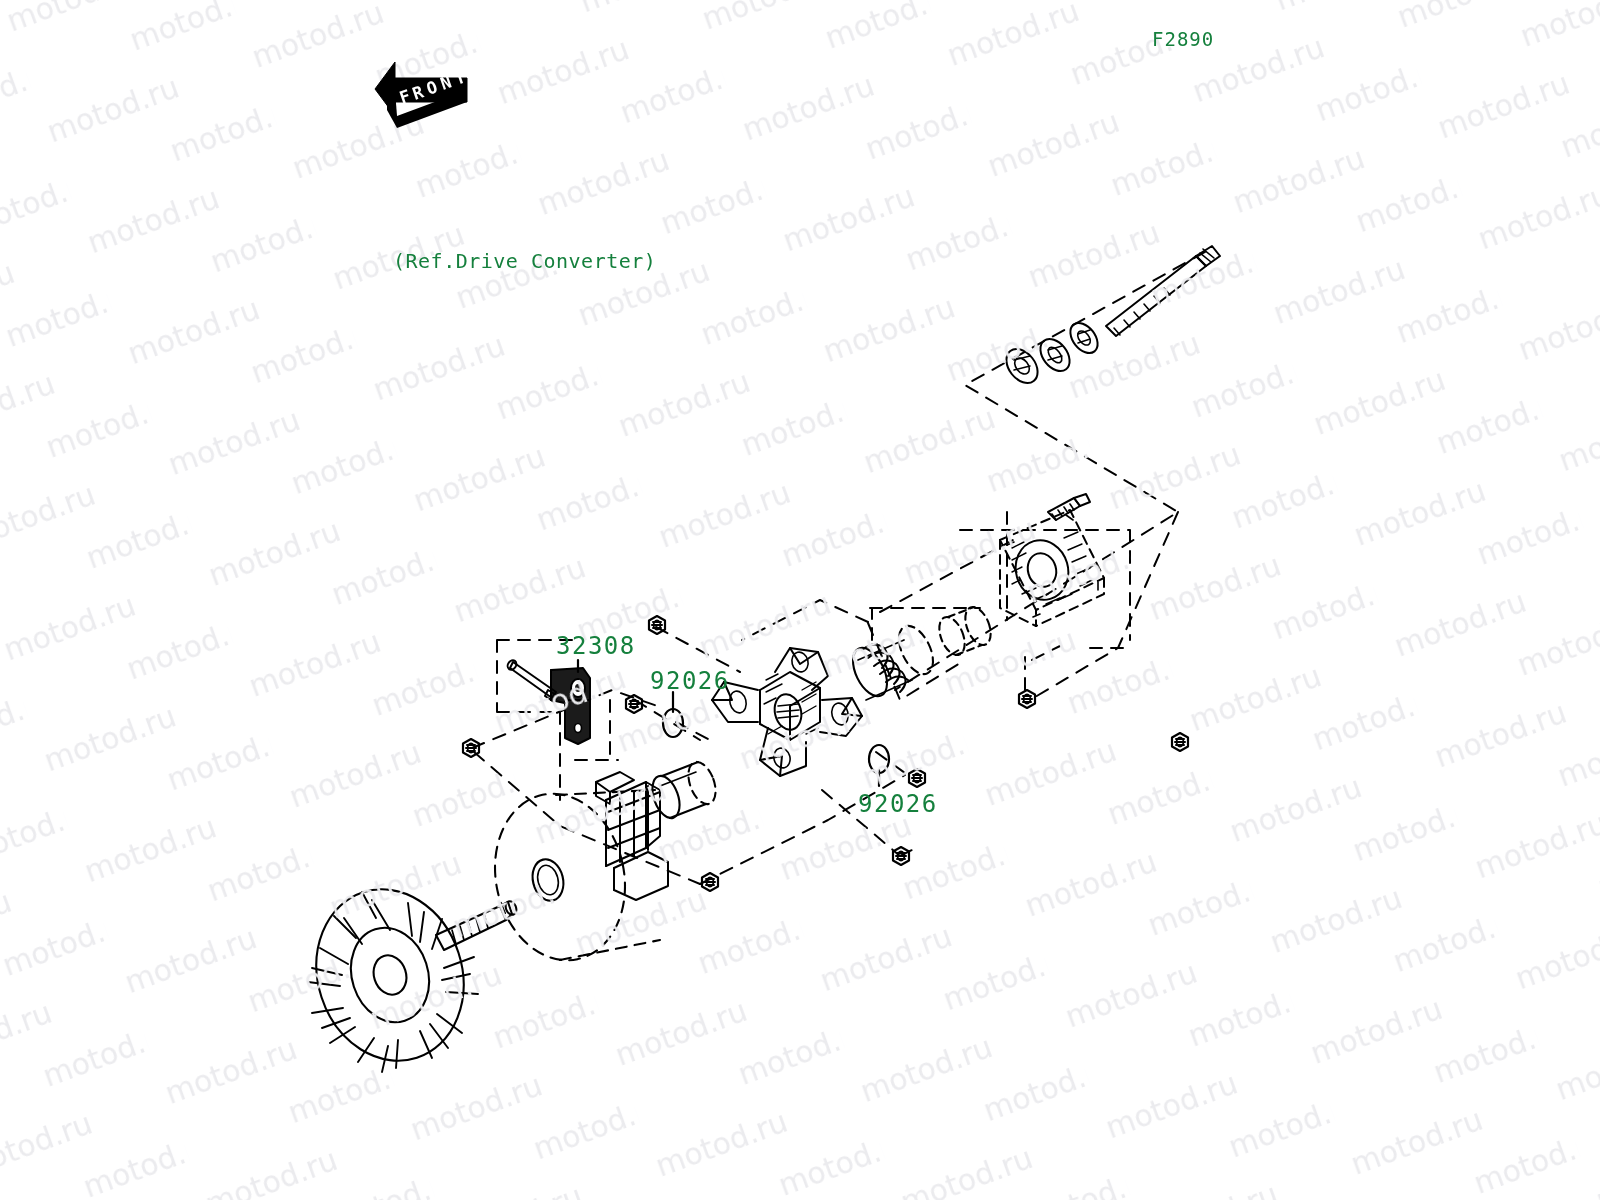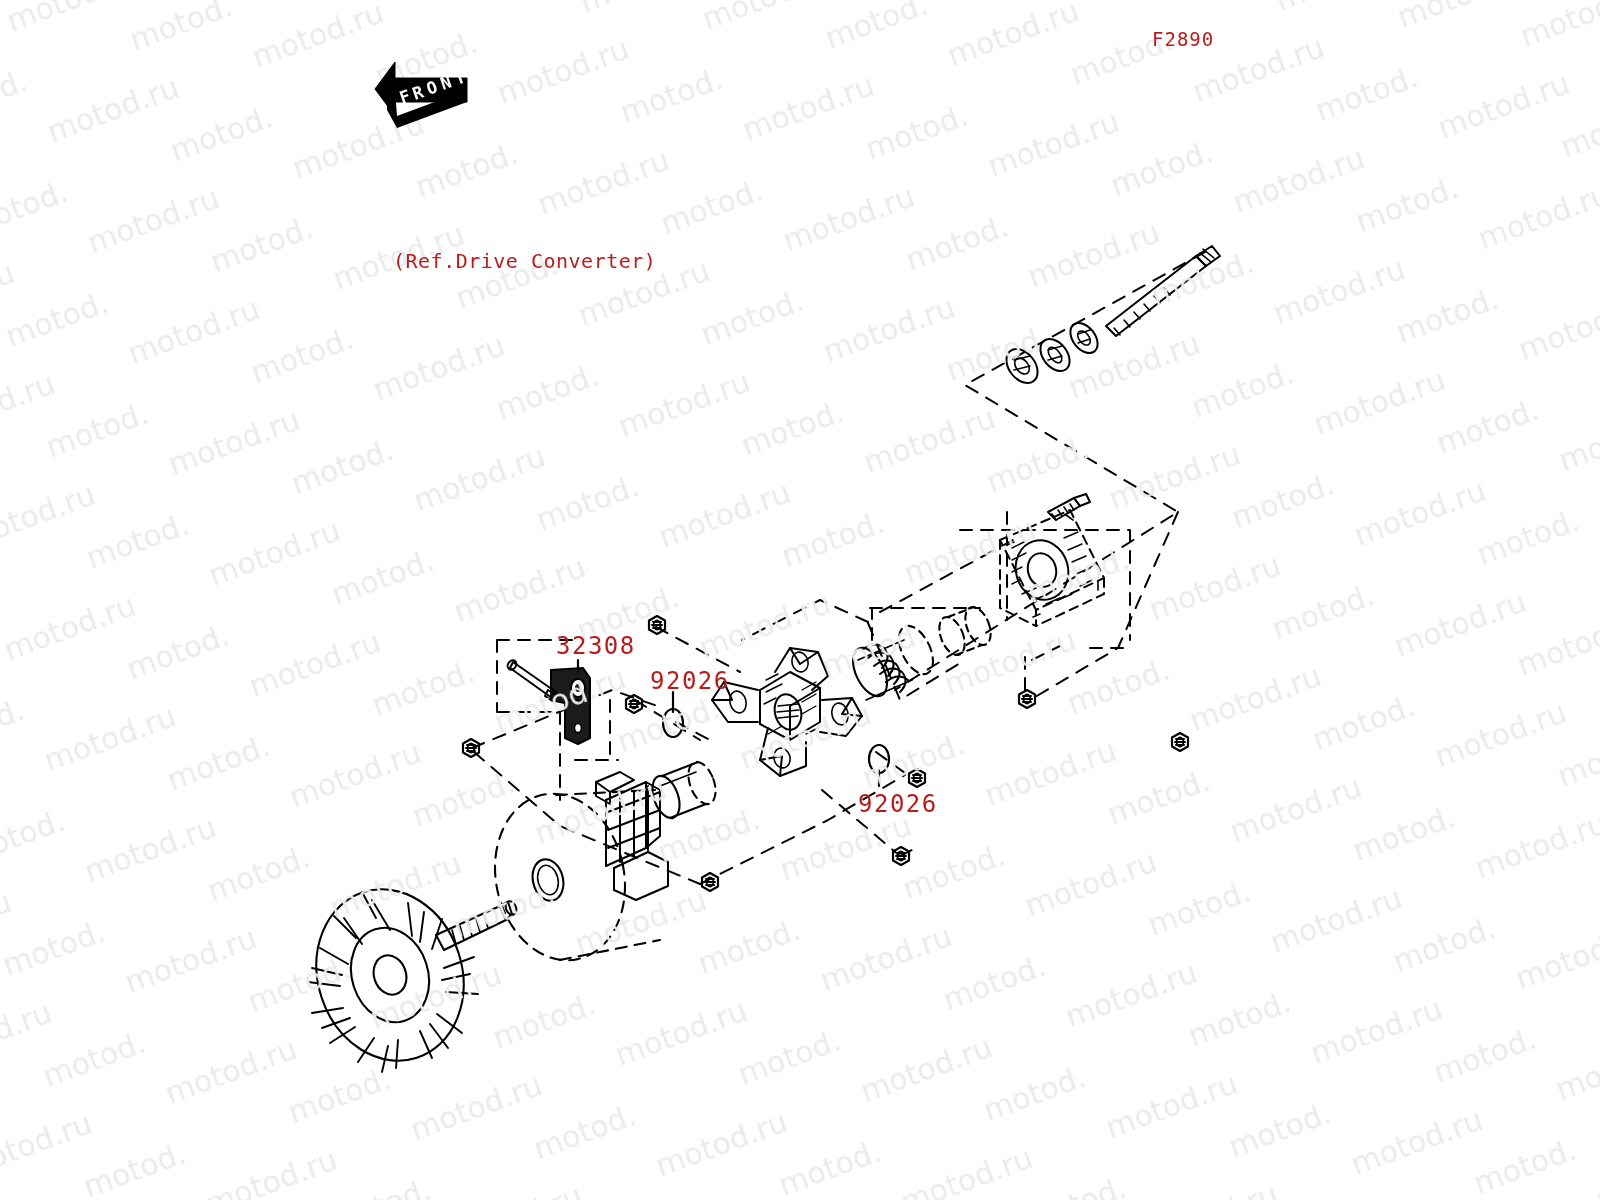--- a/index.html
+++ b/index.html
@@ -30,21 +30,21 @@
     position: absolute;
     inset: 0;
     z-index: 2;
   }
   #drawing svg { display: block; width: 1600px; height: 1200px; }
 
   
   .lbl {
     position: absolute;
     z-index: 8;
-    color: #b91c1c;
+    color: #15803d;
     white-space: nowrap;
     font-family: "DejaVu Sans Mono", monospace;
   }
   #fig-code {
     left: 1152px;
     top: 28px;
     font-size: 19px;
     letter-spacing: 1px;
   }
   #ref-note {

